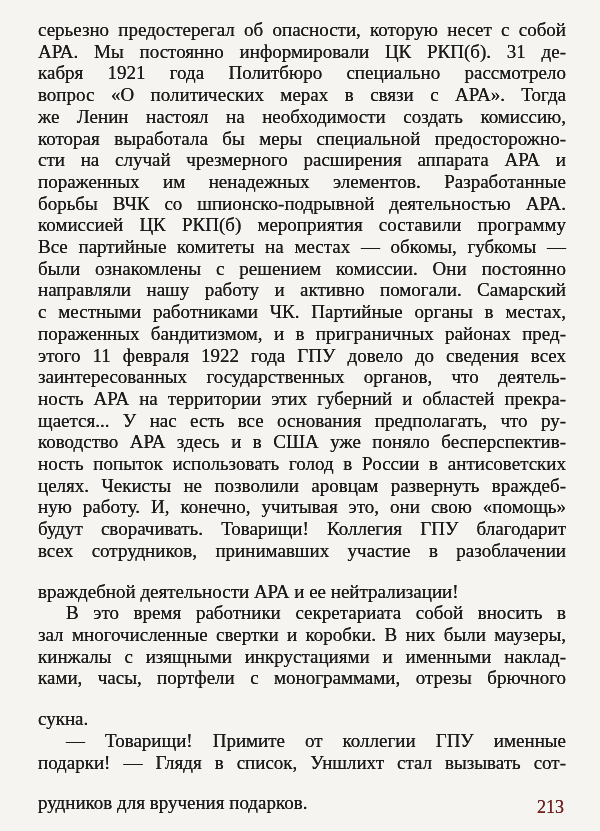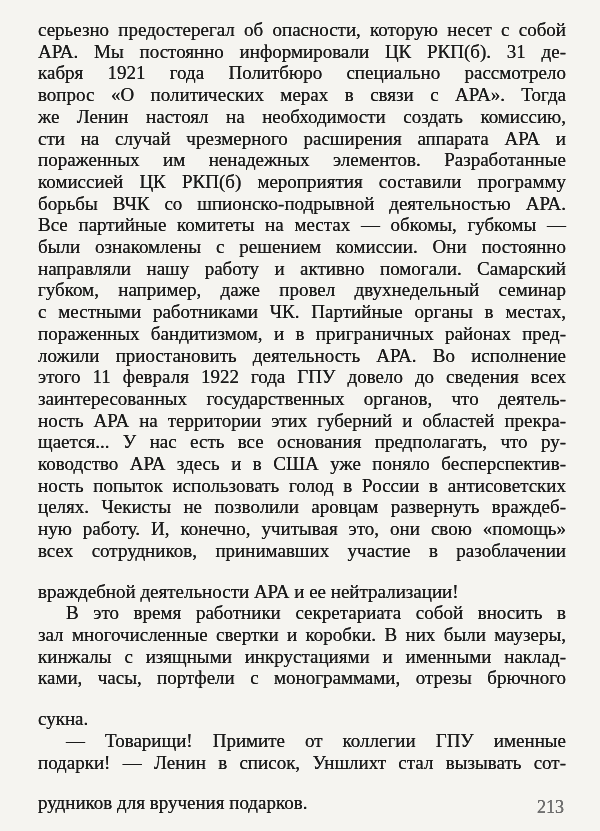--- a/index.html
+++ b/index.html
@@ -41,64 +41,64 @@
     -moz-text-align-last: left;
   }
   .line.indent {
     text-indent: 28px;
   }
   .page-number {
     position: absolute;
     right: 36px;
     bottom: 13px;
     font-size: 18px;
-    color: #737373;
+    color: #7f1d1d;
     text-shadow: 0 0 0.5px #1b1b1b;
   }
 </style>
 </head>
 <body>
 
 <div class="book-page">
   <div class="page-text">
       <div class="paragraph">
         <div class="line">серьезно предостерегал об опасности, которую несет с собой</div>
         <div class="line">АРА. Мы постоянно информировали ЦК РКП(б). 31 де-</div>
         <div class="line">кабря 1921 года Политбюро специально рассмотрело</div>
         <div class="line">вопрос «О политических мерах в связи с АРА». Тогда</div>
         <div class="line">же Ленин настоял на необходимости создать комиссию,</div>
+        <div class="line">которая выработала бы меры специальной предосторожно-</div>
         <div class="line">сти на случай чрезмерного расширения аппарата АРА и</div>
         <div class="line">пораженных им ненадежных элементов. Разработанные</div>
+        <div class="line">борьбы ВЧК со шпионско-подрывной деятельностью АРА.</div>
         <div class="line">комиссией ЦК РКП(б) мероприятия составили программу</div>
-        <div class="line">борьбы ВЧК со шпионско-подрывной деятельностью АРА.</div>
         <div class="line">Все партийные комитеты на местах — обкомы, губкомы —</div>
         <div class="line">были ознакомлены с решением комиссии. Они постоянно</div>
         <div class="line">направляли нашу работу и активно помогали. Самарский</div>
-        <div class="line">губком, например, даже провел двухнедельный семинар</div>
         <div class="line">с местными работниками ЧК. Партийные органы в местах,</div>
         <div class="line">пораженных бандитизмом, и в приграничных районах пред-</div>
-        <div class="line">ложили приостановить деятельность АРА. Во исполнение</div>
         <div class="line">этого 11 февраля 1922 года ГПУ довело до сведения всех</div>
         <div class="line">заинтересованных государственных органов, что деятель-</div>
         <div class="line">ность АРА на территории этих губерний и областей прекра-</div>
         <div class="line">щается... У нас есть все основания предполагать, что ру-</div>
         <div class="line">ководство АРА здесь и в США уже поняло бесперспектив-</div>
         <div class="line">ность попыток использовать голод в России в антисоветских</div>
         <div class="line">целях. Чекисты не позволили аровцам развернуть враждеб-</div>
         <div class="line">ную работу. И, конечно, учитывая это, они свою «помощь»</div>
+        <div class="line">будут сворачивать. Товарищи! Коллегия ГПУ благодарит</div>
         <div class="line">всех сотрудников, принимавших участие в разоблачении</div>
         <div class="line last">враждебной деятельности АРА и ее нейтрализации!</div>
       </div>
       <div class="paragraph">
         <div class="line indent">В это время работники секретариата собой вносить в</div>
         <div class="line">зал многочисленные свертки и коробки. В них были маузеры,</div>
         <div class="line">кинжалы с изящными инкрустациями и именными наклад-</div>
         <div class="line">ками, часы, портфели с монограммами, отрезы брючного</div>
         <div class="line last">сукна.</div>
       </div>
       <div class="paragraph">
         <div class="line indent">— Товарищи! Примите от коллегии ГПУ именные</div>
-        <div class="line">подарки! — Ленин в список, Уншлихт стал вызывать сот-</div>
+        <div class="line">подарки! — Глядя в список, Уншлихт стал вызывать сот-</div>
         <div class="line last">рудников для вручения подарков.</div>
       </div>
     </div>
   <div class="page-number">213</div>
 </div>
 
 </body></html>

